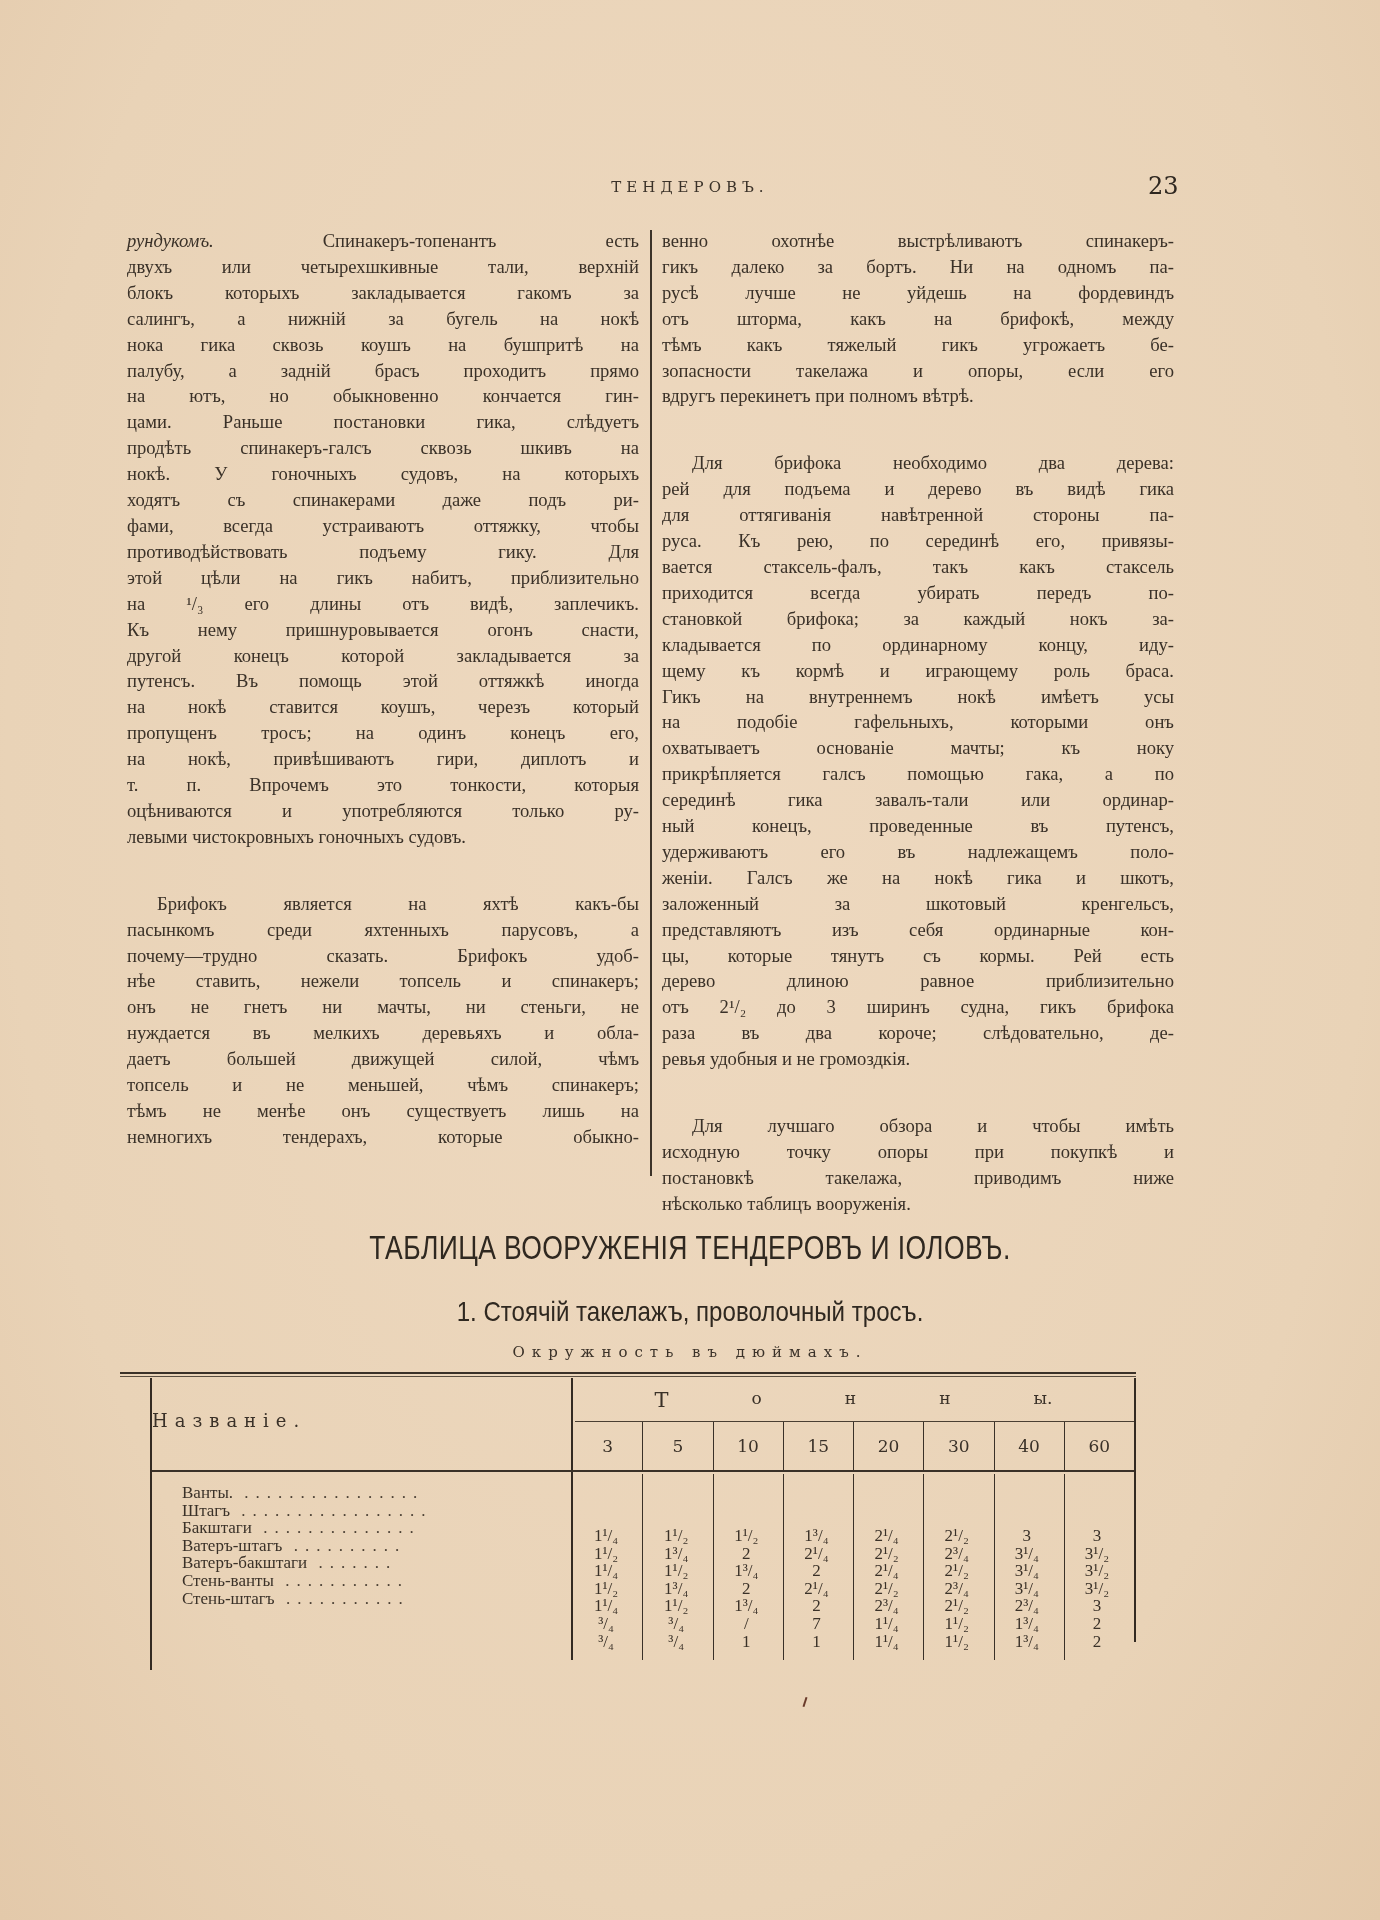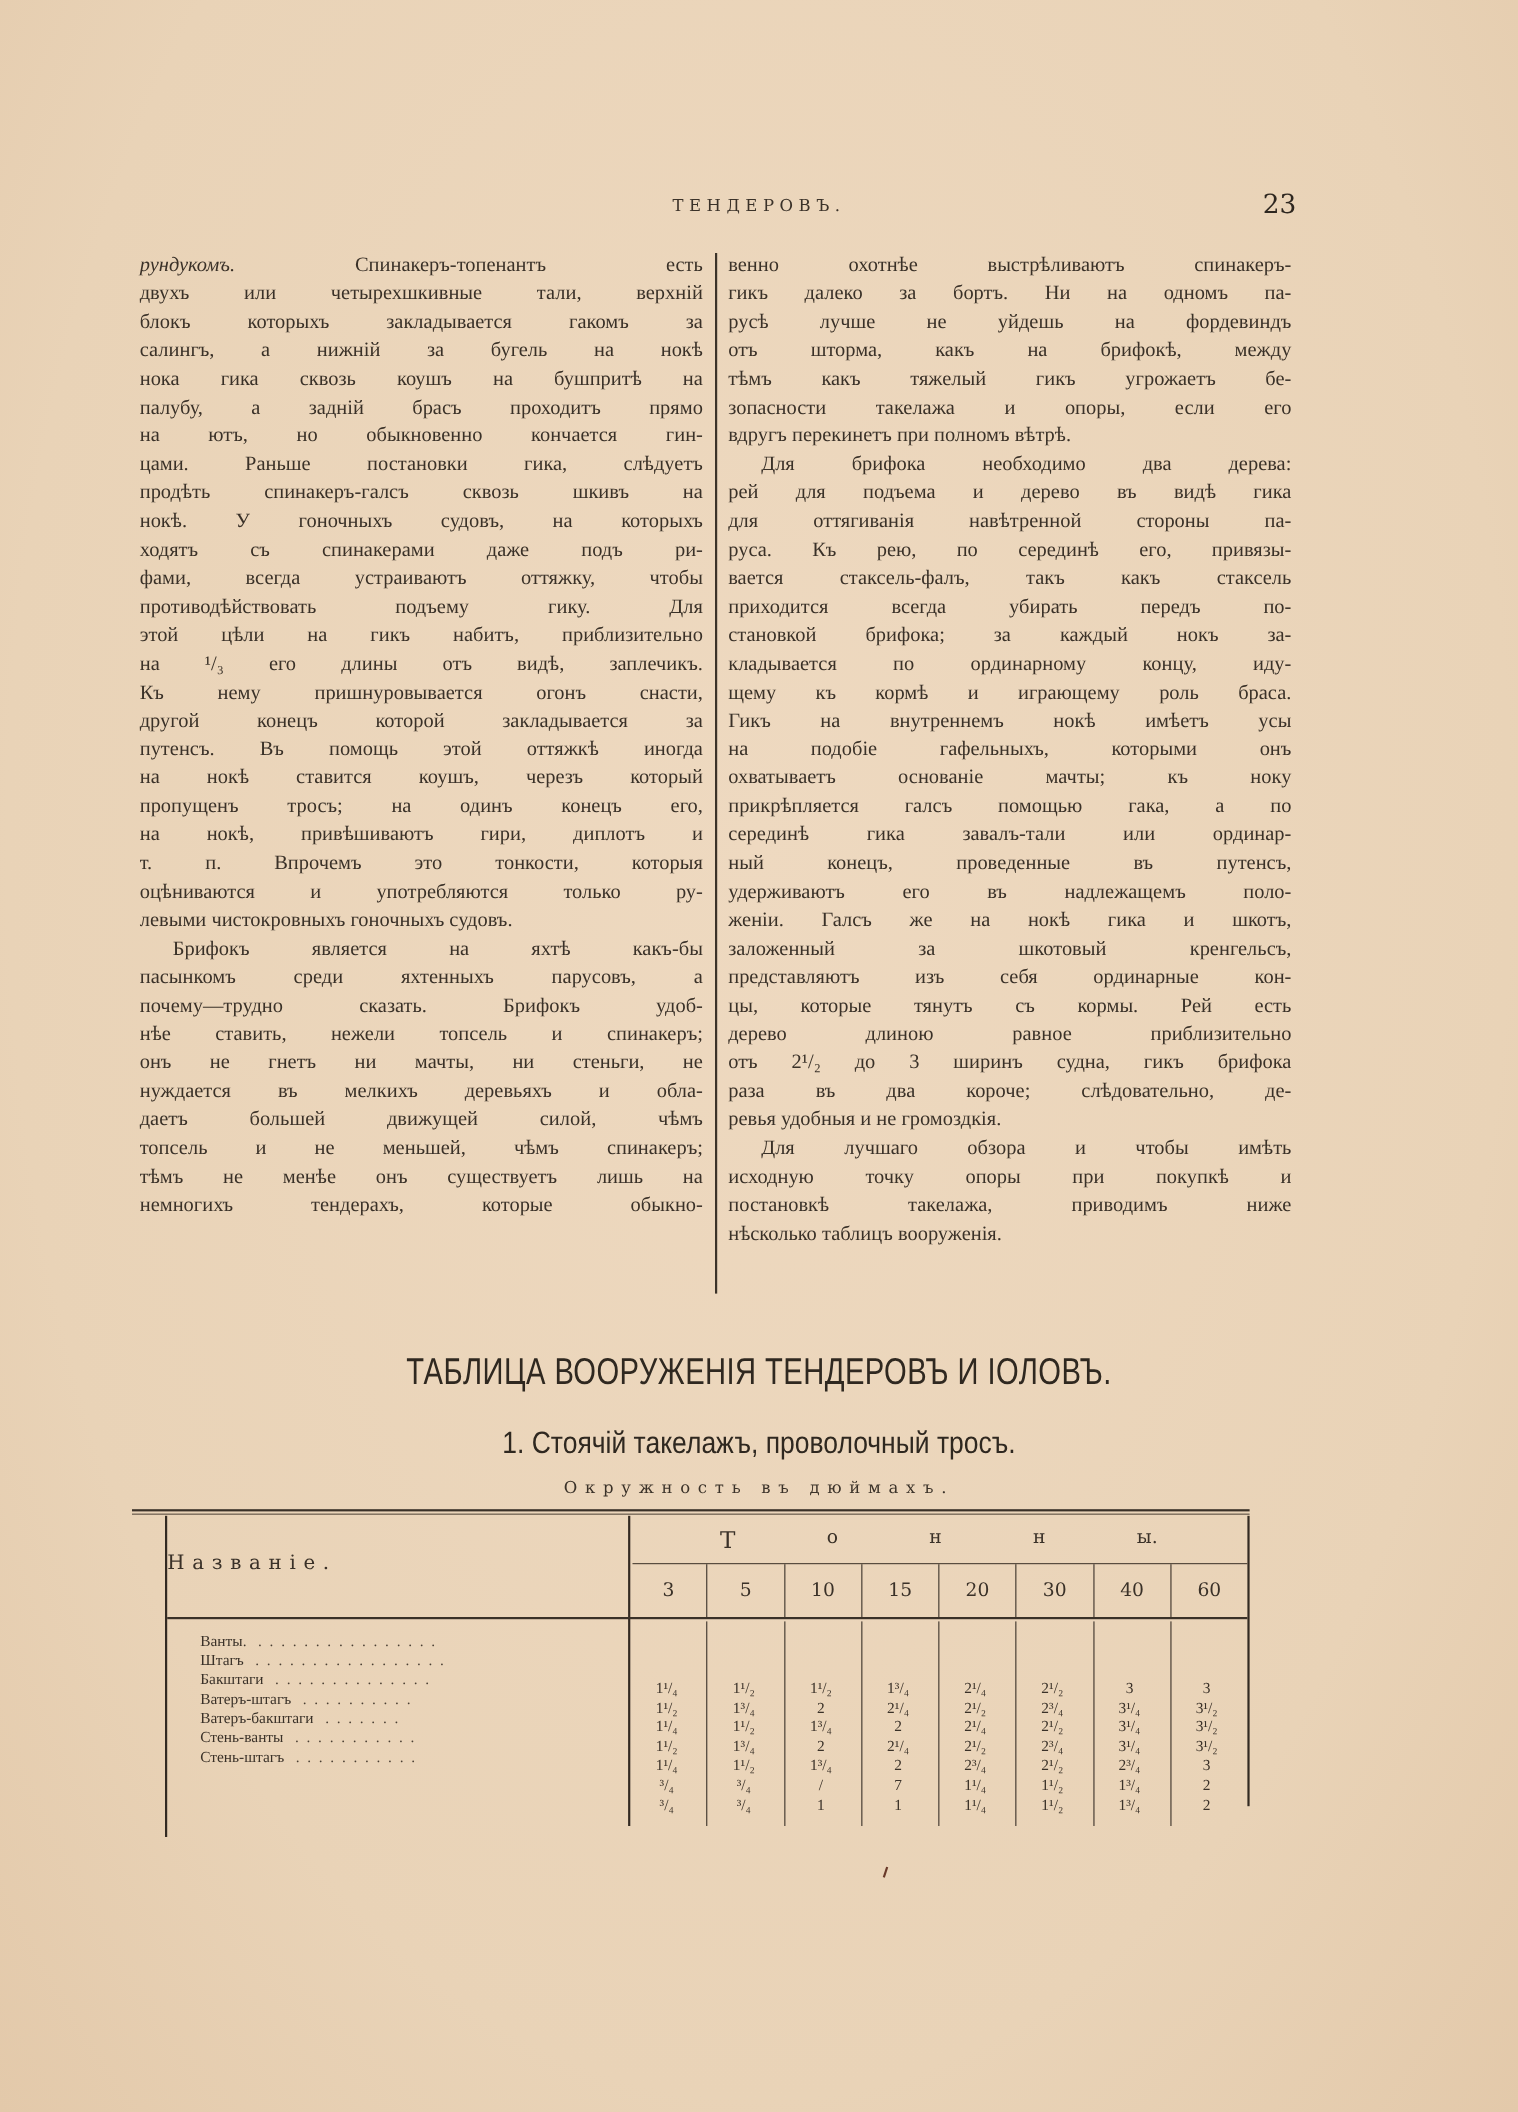--- a/index.html
+++ b/index.html
@@ -25,21 +25,21 @@
   .col {
     position: absolute; top: 0; width: 512px;
     font-size: 18.6px; line-height: 25.9px; text-align: justify; color: #3a3128;
     font-family: "Liberation Serif", "DejaVu Serif", serif;
   }
   .col-left { left: 0; }
   .col-right { left: 535px; }
   .col-rule {
     position: absolute; left: 523px; top: 2px; width: 1.5px; height: 946px; background: #3c3329;
   }
-  .col .indent { text-indent: 30px; }
+  .col .indent { text-indent: 30px; margin-top: 41px; }
   .col .line { display: block; text-align: justify; text-align-last: justify; white-space: nowrap; }
   .col .line.last { text-align-last: left; }
   .ital { font-style: italic; }
 
   .table-title {
     position: absolute; top: 1228px; left: 0; width: 1380px; text-align: center;
     font-family: "Liberation Sans", "DejaVu Sans", sans-serif;
     font-size: 34px; color: #2f2820; transform: scaleX(0.78); letter-spacing: 0.5px;
   }
   .table-subtitle {
@@ -77,21 +77,21 @@
     position: absolute; left: 455px; top: 50px; width: 561px; height: 48px;
     display: flex;
   }
   .ton-col {
     flex: 1; text-align: center; line-height: 48px; font-size: 17px; color: #3a3128;
     border-right: 1.5px solid #3a3128; box-sizing: border-box;
   }
   .ton-col:last-child { border-right: none; }
 
   .body-rows { position: absolute; left: 34px; top: 112px; width: 982px; }
-  .row { display: flex; height: 17.6px; line-height: 17.6px; font-size: 14px; }
+  .row { display: flex; height: 17.6px; line-height: 17.6px; font-size: 17px; }
   .row .name {
     width: 419px; padding-left: 30px; box-sizing: border-box; white-space: nowrap; overflow: hidden;
     font-family: "Liberation Serif", "DejaVu Serif", serif;
   }
   .row .name .dots { letter-spacing: 7px; color: #4a3f33; }
   .row .cells { display: flex; width: 561px; margin-top: 43px; }
   .row .cell { flex: 1; text-align: center; font-family: "Liberation Serif", serif; }
   .body-colseps { position: absolute; left: 455px; top: 102px; width: 561px; height: 186px; display: flex; }
   .body-colseps div { flex: 1; border-right: 1.5px solid #3a3128; box-sizing: border-box; }
   .body-colseps div:last-child { border-right: none; }

